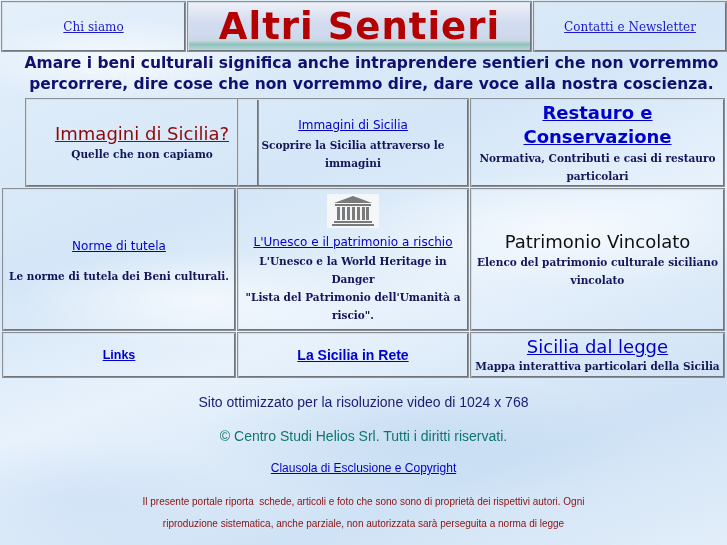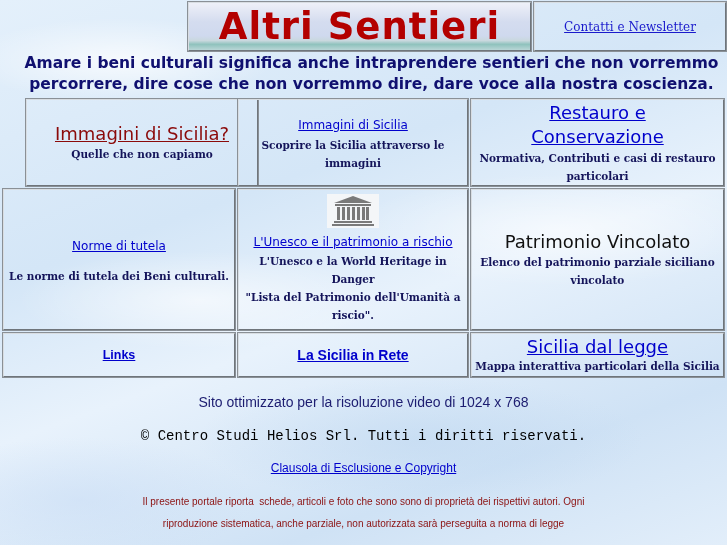--- a/index.html
+++ b/index.html
@@ -38,29 +38,32 @@
     .t-big { font-size: 18px; line-height: 24px; }
     .t-red { color: #8b0a0a; font-size: 18px; }
     .t-black { color: #111; text-decoration: none; font-size: 18px; }
     .t-small { font-family: "Liberation Sans", sans-serif; font-size: 12.5px; font-weight: bold; }
     .desc { font-family: "DejaVu Serif", serif; font-weight: bold; font-size: 10.5px; color: #14145a; line-height: 18px; }
     .unesco {
       width: 52px; height: 34px; background: #f4f6f8; display: flex; align-items: center; justify-content: center; margin-bottom: 4px;
     }
     .footer-line { position: absolute; left: 0; width: 727px; text-align: center; font-family: "Liberation Sans", sans-serif; }
     .f1 { top: 394px; font-size: 14px; color: #1c1c70; }
-    .f2 { top: 428px; font-size: 14px; color: #000000; font-family: Liberation Mono, monospace; }
+    .f2 { top: 428px; font-size: 14px; color: #0f766e; }
     .f3 { top: 461px; font-size: 12px; }
     .f3 a { color: #0000cc; }
     .f4 { top: 491px; font-size: 10px; line-height: 22px; color: #8b1010; }
   </style>
 </head>
 <body>
 
 <div class="hdr">
+  <div class="box hdr-left">
+    <a href="#" class="serif-link">Chi siamo</a>
+  </div>
   <div class="box hdr-mid">
     <span class="site-title">Altri Sentieri</span>
   </div>
   <div class="box hdr-right">
     <a href="#" class="serif-link">Contatti e Newsletter</a>
   </div>
 </div>
 
 <div class="motto">
   <div>Amare i beni culturali significa anche intraprendere sentieri che non vorremmo</div>
@@ -72,21 +75,21 @@
   <div class="box cell" style="left:0;top:0;width:234px;height:89px;margin-left:23px;">
     <a href="#" class="t-link t-red" style="font-size:18px;">Immagini di Sicilia?</a>
     <div class="desc">Quelle che non capiamo</div>
   </div>
   <div class="box cell" style="left:235px;top:0;width:232px;height:89px;">
     <a href="#" class="t-link">Immagini di Sicilia</a>
     <div class="desc">Scoprire la Sicilia attraverso le</div>
     <div class="desc">immagini</div>
   </div>
   <div class="box cell" style="left:468px;top:0;width:255px;height:89px;">
-    <a href="#" class="t-link t-big" style="width:170px;">Restauro e Conservazione</a>
+    <a href="#" class="t-link t-big" style="width:170px;font-weight:bold;">Restauro e Conservazione</a>
     <div class="desc">Normativa, Contributi e casi di restauro</div>
     <div class="desc">particolari</div>
   </div>
 
   <div class="box cell" style="left:0;top:90px;width:234px;height:143px;">
     <a href="#" class="t-link" style="margin-bottom:10px;">Norme di tutela</a>
     <div class="desc">Le norme di tutela dei Beni culturali.</div>
   </div>
   <div class="box cell" style="left:235px;top:90px;width:232px;height:143px;justify-content:flex-start;padding-top:4px;">
     <div class="unesco">
@@ -104,21 +107,21 @@
         <rect x="1" y="29" width="42" height="2" fill="#7a7a7a"></rect>
       </svg>
     </div>
     <a href="#" class="t-link" style="width:225px;line-height:20px;">L'Unesco e il patrimonio a rischio</a>
     <div class="desc">L'Unesco e la World Heritage in Danger</div>
     <div class="desc">"Lista del Patrimonio dell'Umanità a</div>
     <div class="desc">riscio".</div>
   </div>
   <div class="box cell" style="left:468px;top:90px;width:255px;height:143px;">
     <a href="#" class="t-link t-black">Patrimonio Vincolato</a>
-    <div class="desc">Elenco del patrimonio parziale siciliano</div>
+    <div class="desc">Elenco del patrimonio culturale siciliano</div>
     <div class="desc">vincolato</div>
   </div>
 
   <div class="box cell" style="left:0;top:234px;width:234px;height:46px;">
     <a href="#" class="t-link t-small">Links</a>
   </div>
   <div class="box cell" style="left:235px;top:234px;width:232px;height:46px;">
     <a href="#" class="t-link" style="font-family:'Liberation Sans',sans-serif;font-size:14px;font-weight:bold;">La Sicilia in Rete</a>
   </div>
   <div class="box cell" style="left:468px;top:234px;width:255px;height:46px;">

